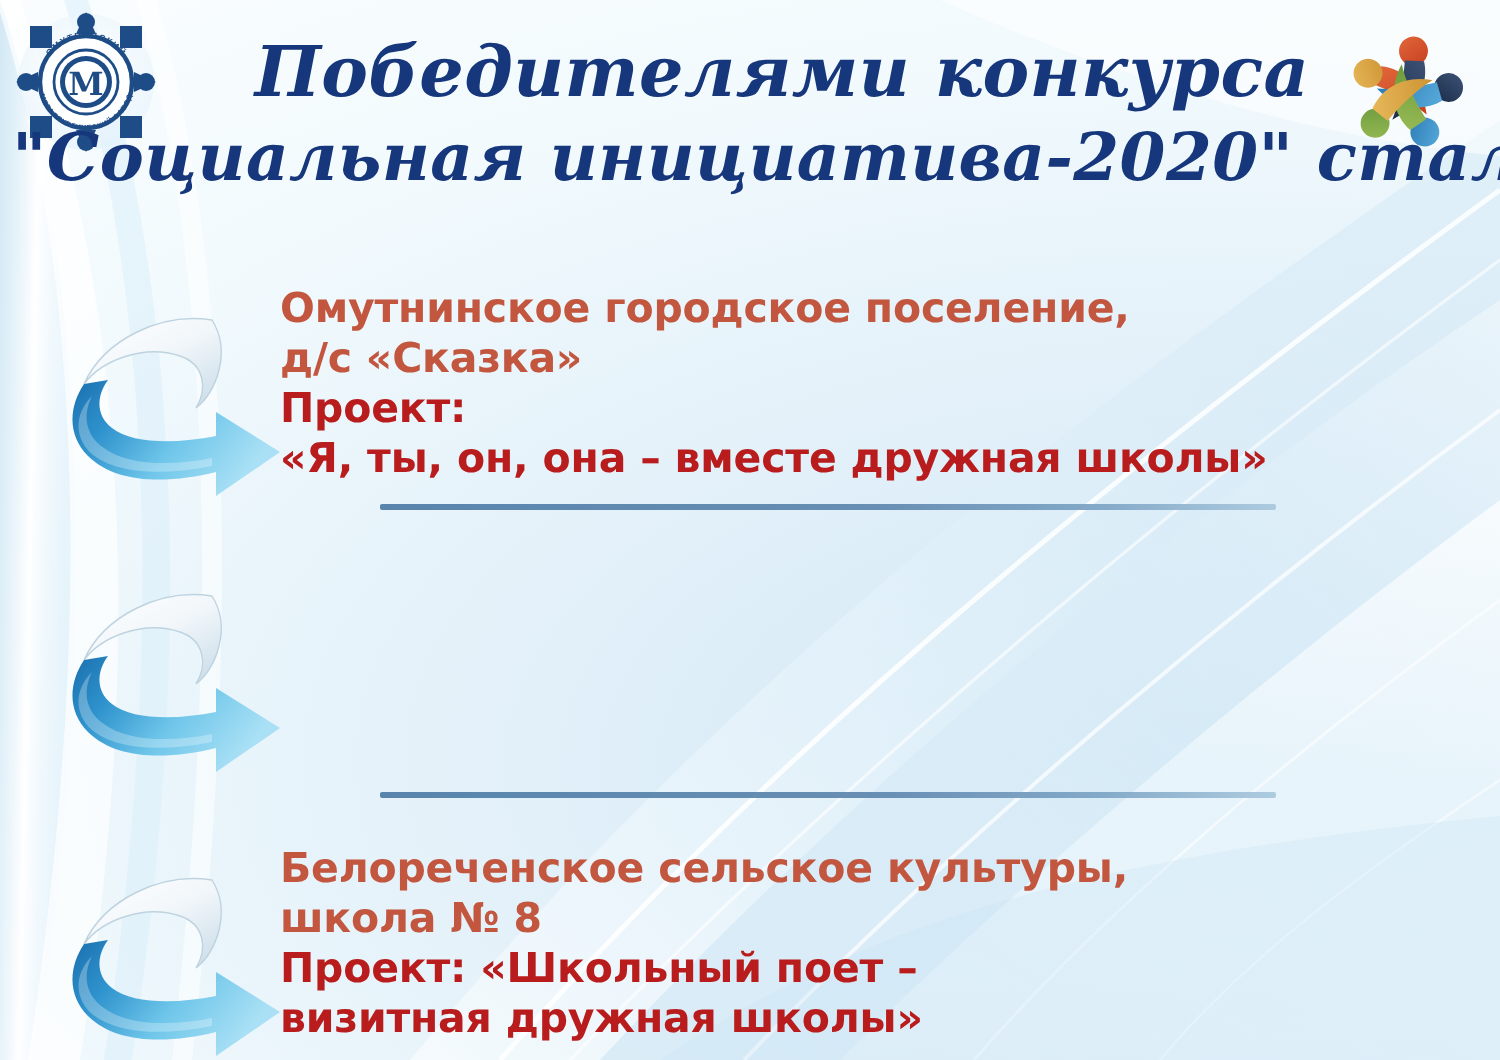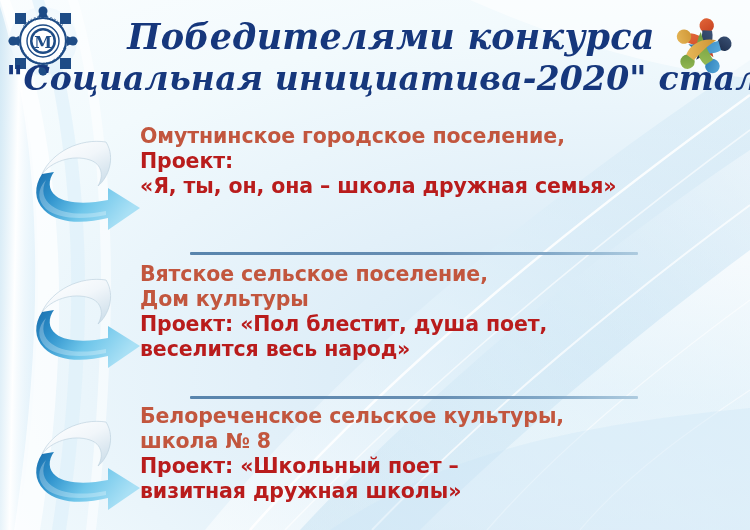--- a/index.html
+++ b/index.html
@@ -76,20 +76,21 @@
     margin-top: 5px;
     padding-left: 6px;
   }
 
   
   .entry {
     position: absolute;
     left: 28px;
     width: 700px;
     height: 120px;
+    margin-top: 18px;
   }
   .entry-1 { top: 124px; }
   .entry-2 { top: 262px; }
   .entry-3 { top: 404px; }
 
   .arrow {
     position: absolute;
     left: 0;
     top: 12px;
     width: 118px;
@@ -295,40 +296,35 @@
         </linearGradient>
       </defs>
       <g>
         <path d="M78,6 C52,2 24,16 14,38 C23,26 44,18 62,24 C74,28 76,40 70,50 C80,42 88,22 78,6 Z" fill="url(#a1pale)" stroke="#bed3e0" stroke-width="0.7"></path>
         <path d="M14,38 C6,50 6,64 16,74 C30,88 56,88 80,82 L80,94 L112,72 L80,52 L80,64 C60,68 38,68 28,60 C20,54 20,44 26,36 Z" fill="url(#a1blue)"></path>
         <path d="M18,44 C13,54 15,64 24,70 C36,79 58,79 78,75 L78,79 C54,84 30,83 18,73 C9,65 9,53 18,44 Z" fill="#ffffff" opacity="0.28"></path>
       </g>
     </svg>
     <div class="entry-text">
       <span class="ln org">Омутнинское городское поселение,</span>
+      <span class="ln org">д/с «Сказка»</span>
       <span class="ln nav">Проект:</span>
-      <span class="ln nav">«Я, ты, он, она – школа дружная семья»</span>
+      <span class="ln nav">«Я, ты, он, она – вместе дружная школы»</span>
     </div>
   </div>
 
   <div class="entry entry-2">
     <svg class="arrow" viewBox="0 0 118 98">
       <use href="#nothing"></use>
       <g>
         <path d="M78,6 C52,2 24,16 14,38 C23,26 44,18 62,24 C74,28 76,40 70,50 C80,42 88,22 78,6 Z" fill="url(#a1pale)" stroke="#bed3e0" stroke-width="0.7"></path>
         <path d="M14,38 C6,50 6,64 16,74 C30,88 56,88 80,82 L80,94 L112,72 L80,52 L80,64 C60,68 38,68 28,60 C20,54 20,44 26,36 Z" fill="url(#a1blue)"></path>
         <path d="M18,44 C13,54 15,64 24,70 C36,79 58,79 78,75 L78,79 C54,84 30,83 18,73 C9,65 9,53 18,44 Z" fill="#ffffff" opacity="0.28"></path>
       </g>
     </svg>
-    <div class="entry-text">
-      <span class="ln org">Вятское сельское поселение,</span>
-      <span class="ln org">Дом культуры</span>
-      <span class="ln nav">Проект: «Пол блестит, душа поет,</span>
-      <span class="ln nav">веселится весь народ»</span>
-    </div>
   </div>
 
   <div class="entry entry-3">
     <svg class="arrow" viewBox="0 0 118 98">
       <g>
         <path d="M78,6 C52,2 24,16 14,38 C23,26 44,18 62,24 C74,28 76,40 70,50 C80,42 88,22 78,6 Z" fill="url(#a1pale)" stroke="#bed3e0" stroke-width="0.7"></path>
         <path d="M14,38 C6,50 6,64 16,74 C30,88 56,88 80,82 L80,94 L112,72 L80,52 L80,64 C60,68 38,68 28,60 C20,54 20,44 26,36 Z" fill="url(#a1blue)"></path>
         <path d="M18,44 C13,54 15,64 24,70 C36,79 58,79 78,75 L78,79 C54,84 30,83 18,73 C9,65 9,53 18,44 Z" fill="#ffffff" opacity="0.28"></path>
       </g>
     </svg>

